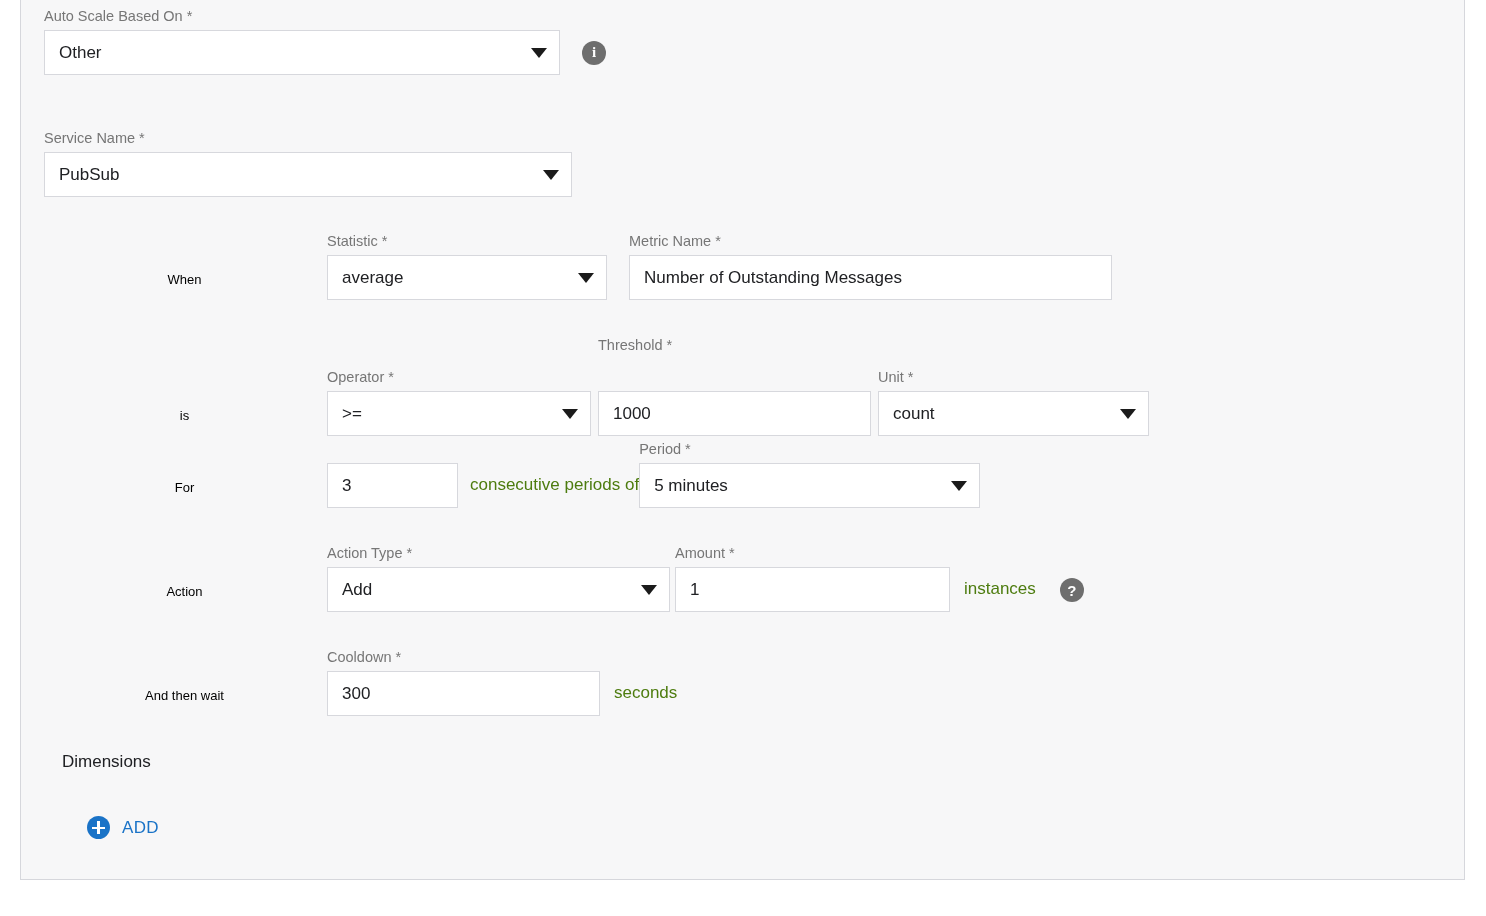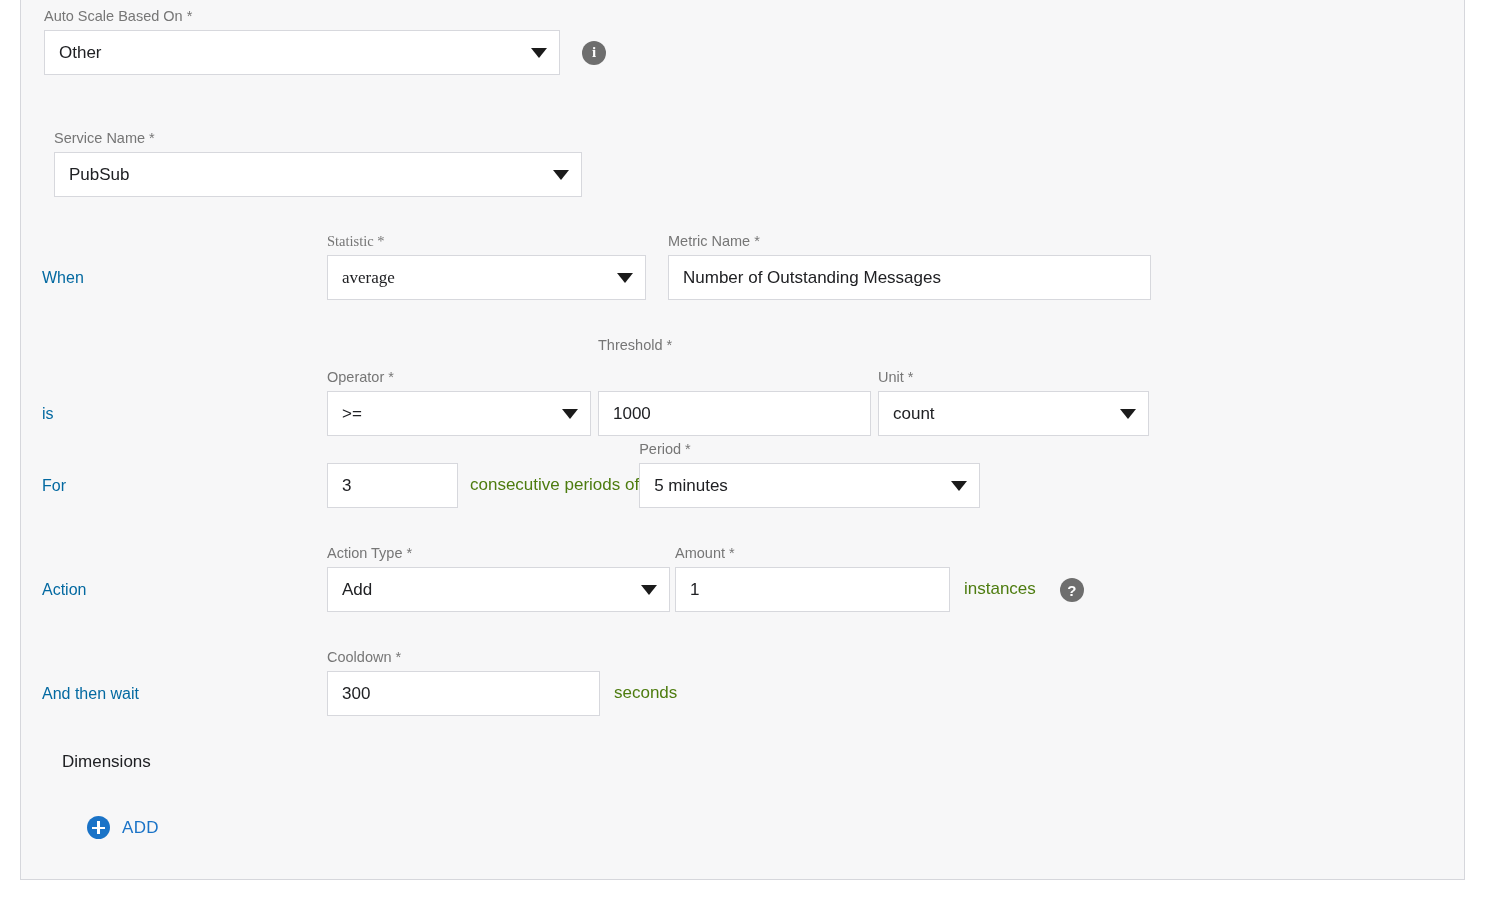--- a/index.html
+++ b/index.html
@@ -76,25 +76,26 @@
   }
   .round-icon.q { font-family: "Liberation Sans", sans-serif; font-size: 15px; }
 
   
   .top-field { position: absolute; }
   .top-row { display: flex; align-items: center; }
 
   
   .row { position: absolute; display: flex; align-items: flex-end; }
   .row-label {
-    font-size: 16px;
-    color: #0369a1;
+    font-size: 13px;
+    color: #000000;
     width: 285px;
     flex: 0 0 285px;
     padding-bottom: 13px;
+    text-align: center;
   }
   .cell { display: flex; flex-direction: column; }
   .inline-text {
     font-size: 17px;
     color: #4d7c0f;
     padding-bottom: 13px;
     white-space: nowrap;
     text-align: center;
   }
 
@@ -145,33 +146,33 @@
       <div class="field-label">Auto Scale Based On *</div>
       <div class="top-row">
         <div class="control select" style="width:516px;">
           <span class="val">Other</span>
           <span class="caret"></span>
         </div>
         <span class="round-icon" style="margin-left:22px;">i</span>
       </div>
     </div>
 
-    <div class="top-field" style="left:33px; top:139px; width:700px;">
+    <div class="top-field" style="left:23px; top:139px; width:700px;">
       <div class="field-label">Service Name *</div>
       <div class="top-row">
         <div class="control select" style="width:528px;">
           <span class="val">PubSub</span>
           <span class="caret"></span>
         </div>
       </div>
     </div>
 
     <div class="row" style="left:21px; top:242px;">
       <div class="row-label">When</div>
-      <div class="cell" style="width:319px;font-family:Liberation Serif, serif;">
+      <div class="cell" style="width:280px;">
         <div class="field-label">Statistic *</div>
         <div class="control select">
           <span class="val">average</span>
           <span class="caret"></span>
         </div>
       </div>
       <div class="cell" style="width:483px; margin-left:22px;">
         <div class="field-label">Metric Name *</div>
         <div class="control">
           <span class="val">Number of Outstanding Messages</span>

